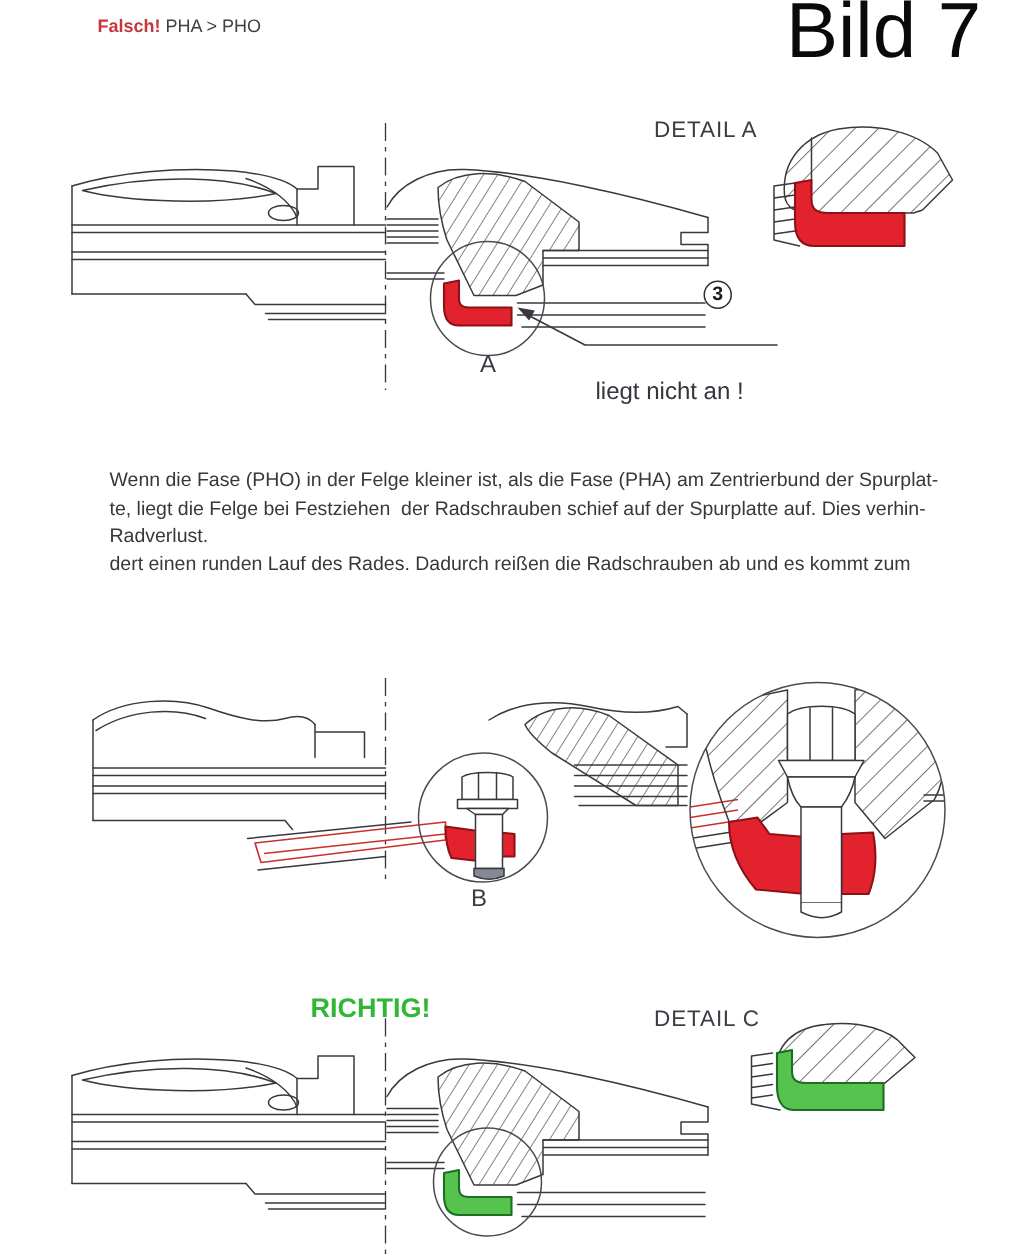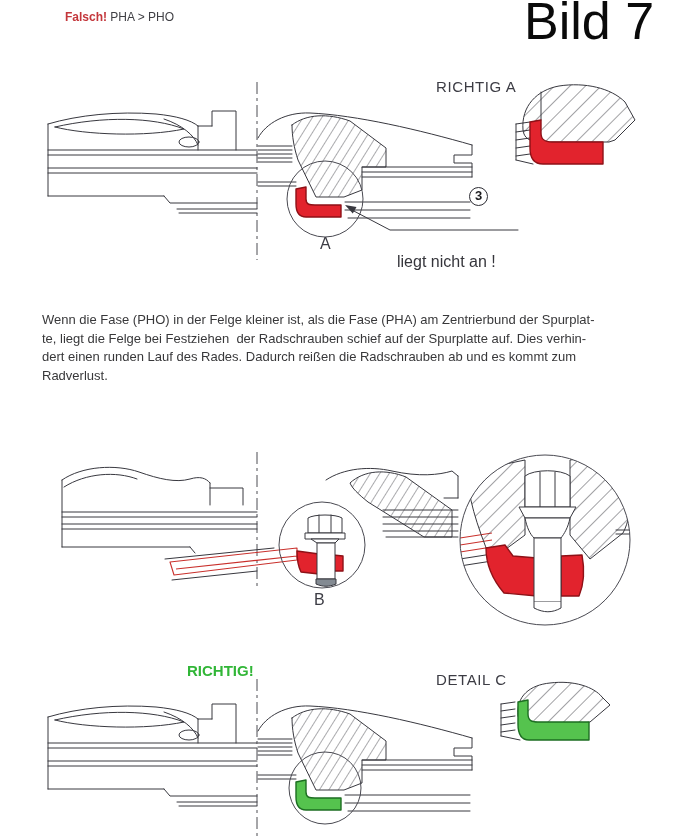--- a/index.html
+++ b/index.html
@@ -22,22 +22,22 @@
   .graycap { fill:#838a92; stroke:var(--line); stroke-width:1; }
 
   .falsch { left:65px; top:9px; font-size:12px; line-height:17px; color:#3f3f44; }
   .fred { color:var(--falsch-red); font-weight:bold; }
   .title { left:524px; top:-7px; font-size:52px; line-height:56px; color:#0a0a0a; }
   .detail-label { font-size:15px; letter-spacing:0.6px; color:#3c3c44; }
   .view-label { font-size:16px; letter-spacing:1px; color:#3c3c44; }
   .callout { font-size:16px; color:#35353b;margin-top:40px; }
   .circle3 { width:19px; height:19px; border:1.6px solid #2c2c33; border-radius:50%;
     font-weight:bold; font-size:13px; text-align:center; line-height:16px; color:#1c1c1f; }
-  .richtig { color:var(--richtig-green); font-weight:bold; font-size:15px; }
-  .para { left:42px; top:311px; font-size:13px; line-height:18.5px; color:#38383a; }
+  .richtig { color:var(--richtig-green); font-weight:bold; font-size:18px;margin-left:20px; }
+  .para { left:73px; top:311px; font-size:13px; line-height:18.5px; color:#38383a; }
   .para div { white-space:pre; }
 </style>
 </head>
 <body style="--line: #38383f; --wrong-fill: #e2232d; --wrong-border: #8e1117; --wrong-outline: #c9302c; --right-fill: #55c34e; --right-border: #1d6e22; --falsch-red: #c4373c; --richtig-green: #31b637;">
 
 <svg width="0" height="0" style="position:absolute">
   <defs>
     <pattern id="hatch" width="8" height="8" patternUnits="userSpaceOnUse" patternTransform="rotate(32)">
       <line x1="0" y1="0" x2="0" y2="8" stroke="#45454c" stroke-width="0.9"></line>
     </pattern>
@@ -65,21 +65,21 @@
       <path d="M87,104 L212,104 M87,112 L212,112 M90,120 L212,120"></path>
     </g>
   </defs>
 </svg>
 
 <div class="abs falsch">
   <div><span class="fred">Falsch!</span> <span>PHA &gt; PHO</span></div>
 </div>
 <div class="abs title">Bild 7</div>
 
-<div class="abs detail-label" style="left:436px;top:78px">RICHTIG A</div>
+<div class="abs detail-label" style="left:436px;top:78px">DETAIL A</div>
 
 <svg class="draw" style="left:24px;top:78px" width="500" height="192" viewBox="0 0 500 192">
   <line class="cl" x1="233" y1="4" x2="233" y2="182"></line>
   <use href="#wheel" x="24" y="32"></use>
   <use href="#hub" x="234" y="20"></use>
   <path class="wrong" d="M272,111 L282,109 L282,121 C282,127 286,127 291,127 L317,127 L317,139 L282,139 C274,139 272,133 272,126 Z"></path>
   <circle class="detail-circle" cx="301" cy="121" r="38"></circle>
   <path class="ln" d="M326,131 L366,152 L494,152"></path>
   <polygon class="arrowhead" points="321,127 328.8,135.6 332.5,129"></polygon>
 </svg>
@@ -91,22 +91,22 @@
   <path class="wrong" d="M17,42 L28,40 L28,53 C28,60 32,62 39,62 L90,62 L90,84 L30,84 C20,84 17,77 17,68 Z"></path>
 </svg>
 
 <div class="abs circle3" style="left:469px;top:187px">3</div>
 <div class="abs callout" style="left:397px;top:213px">liegt nicht an !</div>
 <div class="abs view-label" style="left:320px;top:235px">A</div>
 
 <div class="abs para">
   <div>Wenn die Fase (PHO) in der Felge kleiner ist, als die Fase (PHA) am Zentrierbund der Spurplat-</div>
   <div>te, liegt die Felge bei Festziehen  der Radschrauben schief auf der Spurplatte auf. Dies verhin-</div>
+  <div>Radverlust.</div>
   <div>dert einen runden Lauf des Rades. Dadurch reißen die Radschrauben ab und es kommt zum</div>
-  <div>Radverlust.</div>
 </div>
 
 <svg class="draw" style="left:24px;top:438px" width="650" height="212" viewBox="0 0 650 212">
   <line class="cl" x1="233" y1="14" x2="233" y2="150"></line>
 
   <g class="ln">
     <path d="M38,42 C58,28 92,26 115,34 C135,41 152,45 166,41 C176,38 182,40 186,45"></path>
     <path d="M40,49 C62,35 92,33 113,41"></path>
     <path d="M38,42 L38,109"></path>
     <path d="M186,45 L186,67 M186,50 L219,50 L219,67"></path>

